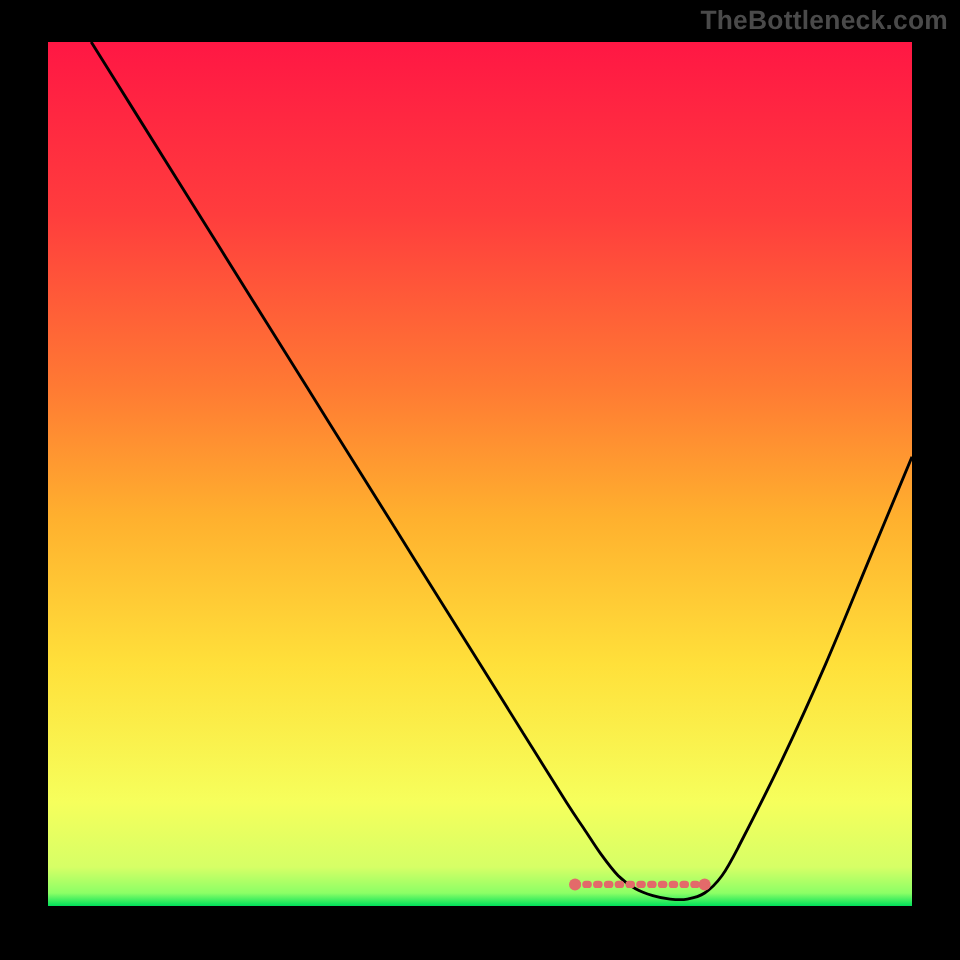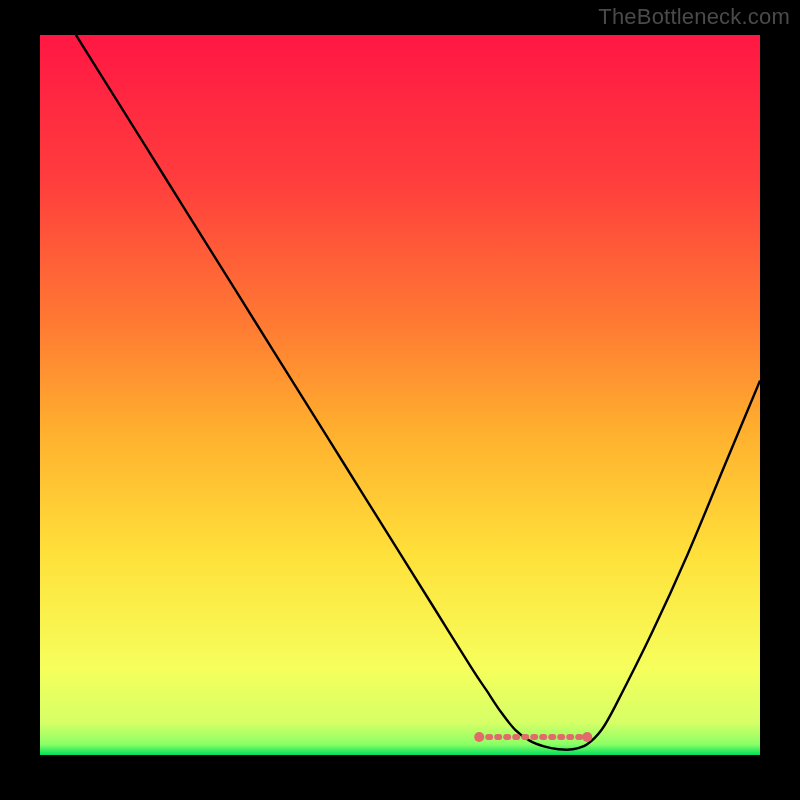--- a/index.html
+++ b/index.html
@@ -15,21 +15,21 @@
     position: relative;
     width: 800px;
     height: 800px;
   }
   .watermark {
     position: absolute;
     top: 4px;
     right: 10px;
     color: #4a4a4a;
     font-size: 22px;
-    font-weight: 400;
+    font-weight: 700;
     letter-spacing: 0.2px;
     z-index: 5;
   }
   svg {
     position: absolute;
     left: 0;
     top: 0;
   }
 </style>
 </head>

